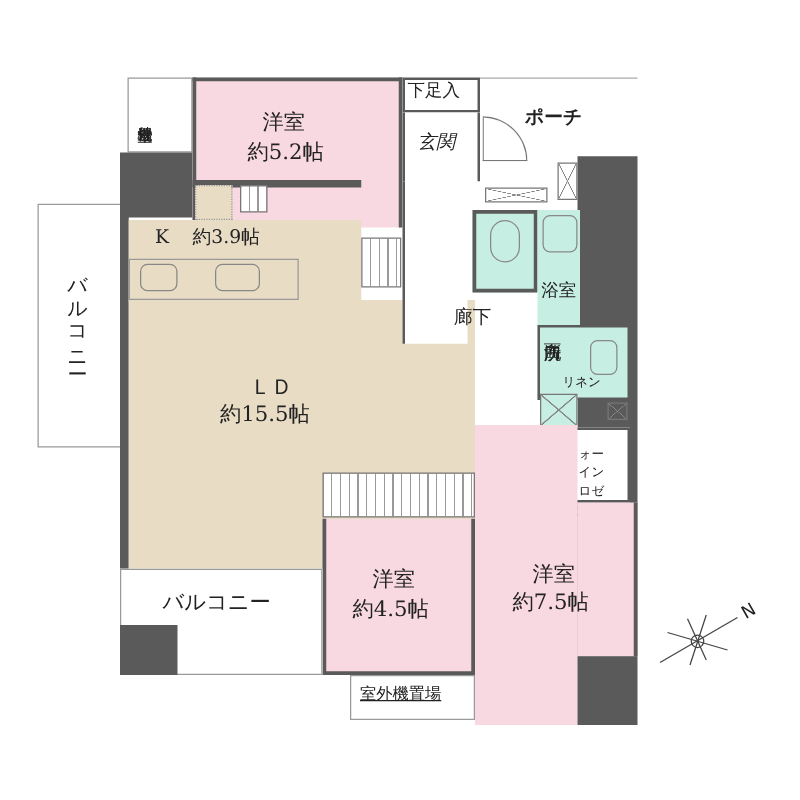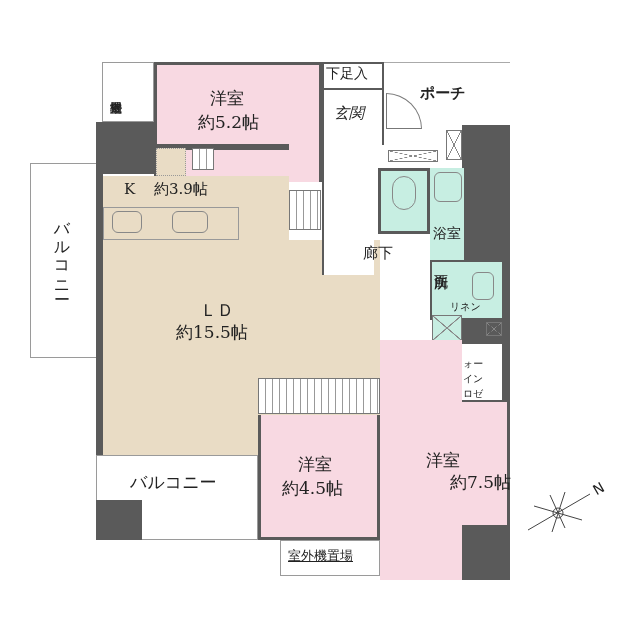--- a/index.html
+++ b/index.html
@@ -86,21 +86,21 @@
   <div class="xbox" style="left:432px;top:315px;width:30px;height:26px;background-color:#c7eee2;"></div>
   <div class="xbox" style="left:486px;top:322px;width:16px;height:14px;"></div>
 
   <div class="r white" style="left:428px;top:342px;width:76px;height:60px;border:2px solid #5a5a5a;"></div>
   <div class="lbl sm" style="left:448px;top:356px;white-space:normal;width:40px;line-height:1.5;">ウォークインクロゼット</div>
 
   <div class="r pink" style="left:380px;top:340px;width:82px;height:240px;"></div>
   <div class="r pink" style="left:462px;top:402px;width:48px;height:123px;border-right:3px solid #5a5a5a;"></div>
   <div class="r wall" style="left:462px;top:525px;width:48px;height:55px;"></div>
   <div class="lbl big" style="left:426px;top:450px;">洋室</div>
-  <div class="lbl big" style="left:410px;top:472px;margin-left:40px;">約7.5帖</div>
+  <div class="lbl big" style="left:410px;top:472px;">約7.5帖</div>
 
   <div class="r pink" style="left:258px;top:415px;width:122px;height:125px;border:3px solid #5a5a5a;border-top:none;"></div>
   <div class="closet" style="left:258px;top:378px;width:122px;height:36px;"></div>
   <div class="lbl big" style="left:298px;top:454px;">洋室</div>
   <div class="lbl big" style="left:282px;top:478px;">約4.5帖</div>
 
   <div class="r outline" style="left:96px;top:455px;width:162px;height:85px;"></div>
   <div class="r wall" style="left:96px;top:500px;width:46px;height:40px;"></div>
   <div class="lbl big" style="left:130px;top:472px;">バルコニー</div>
 

